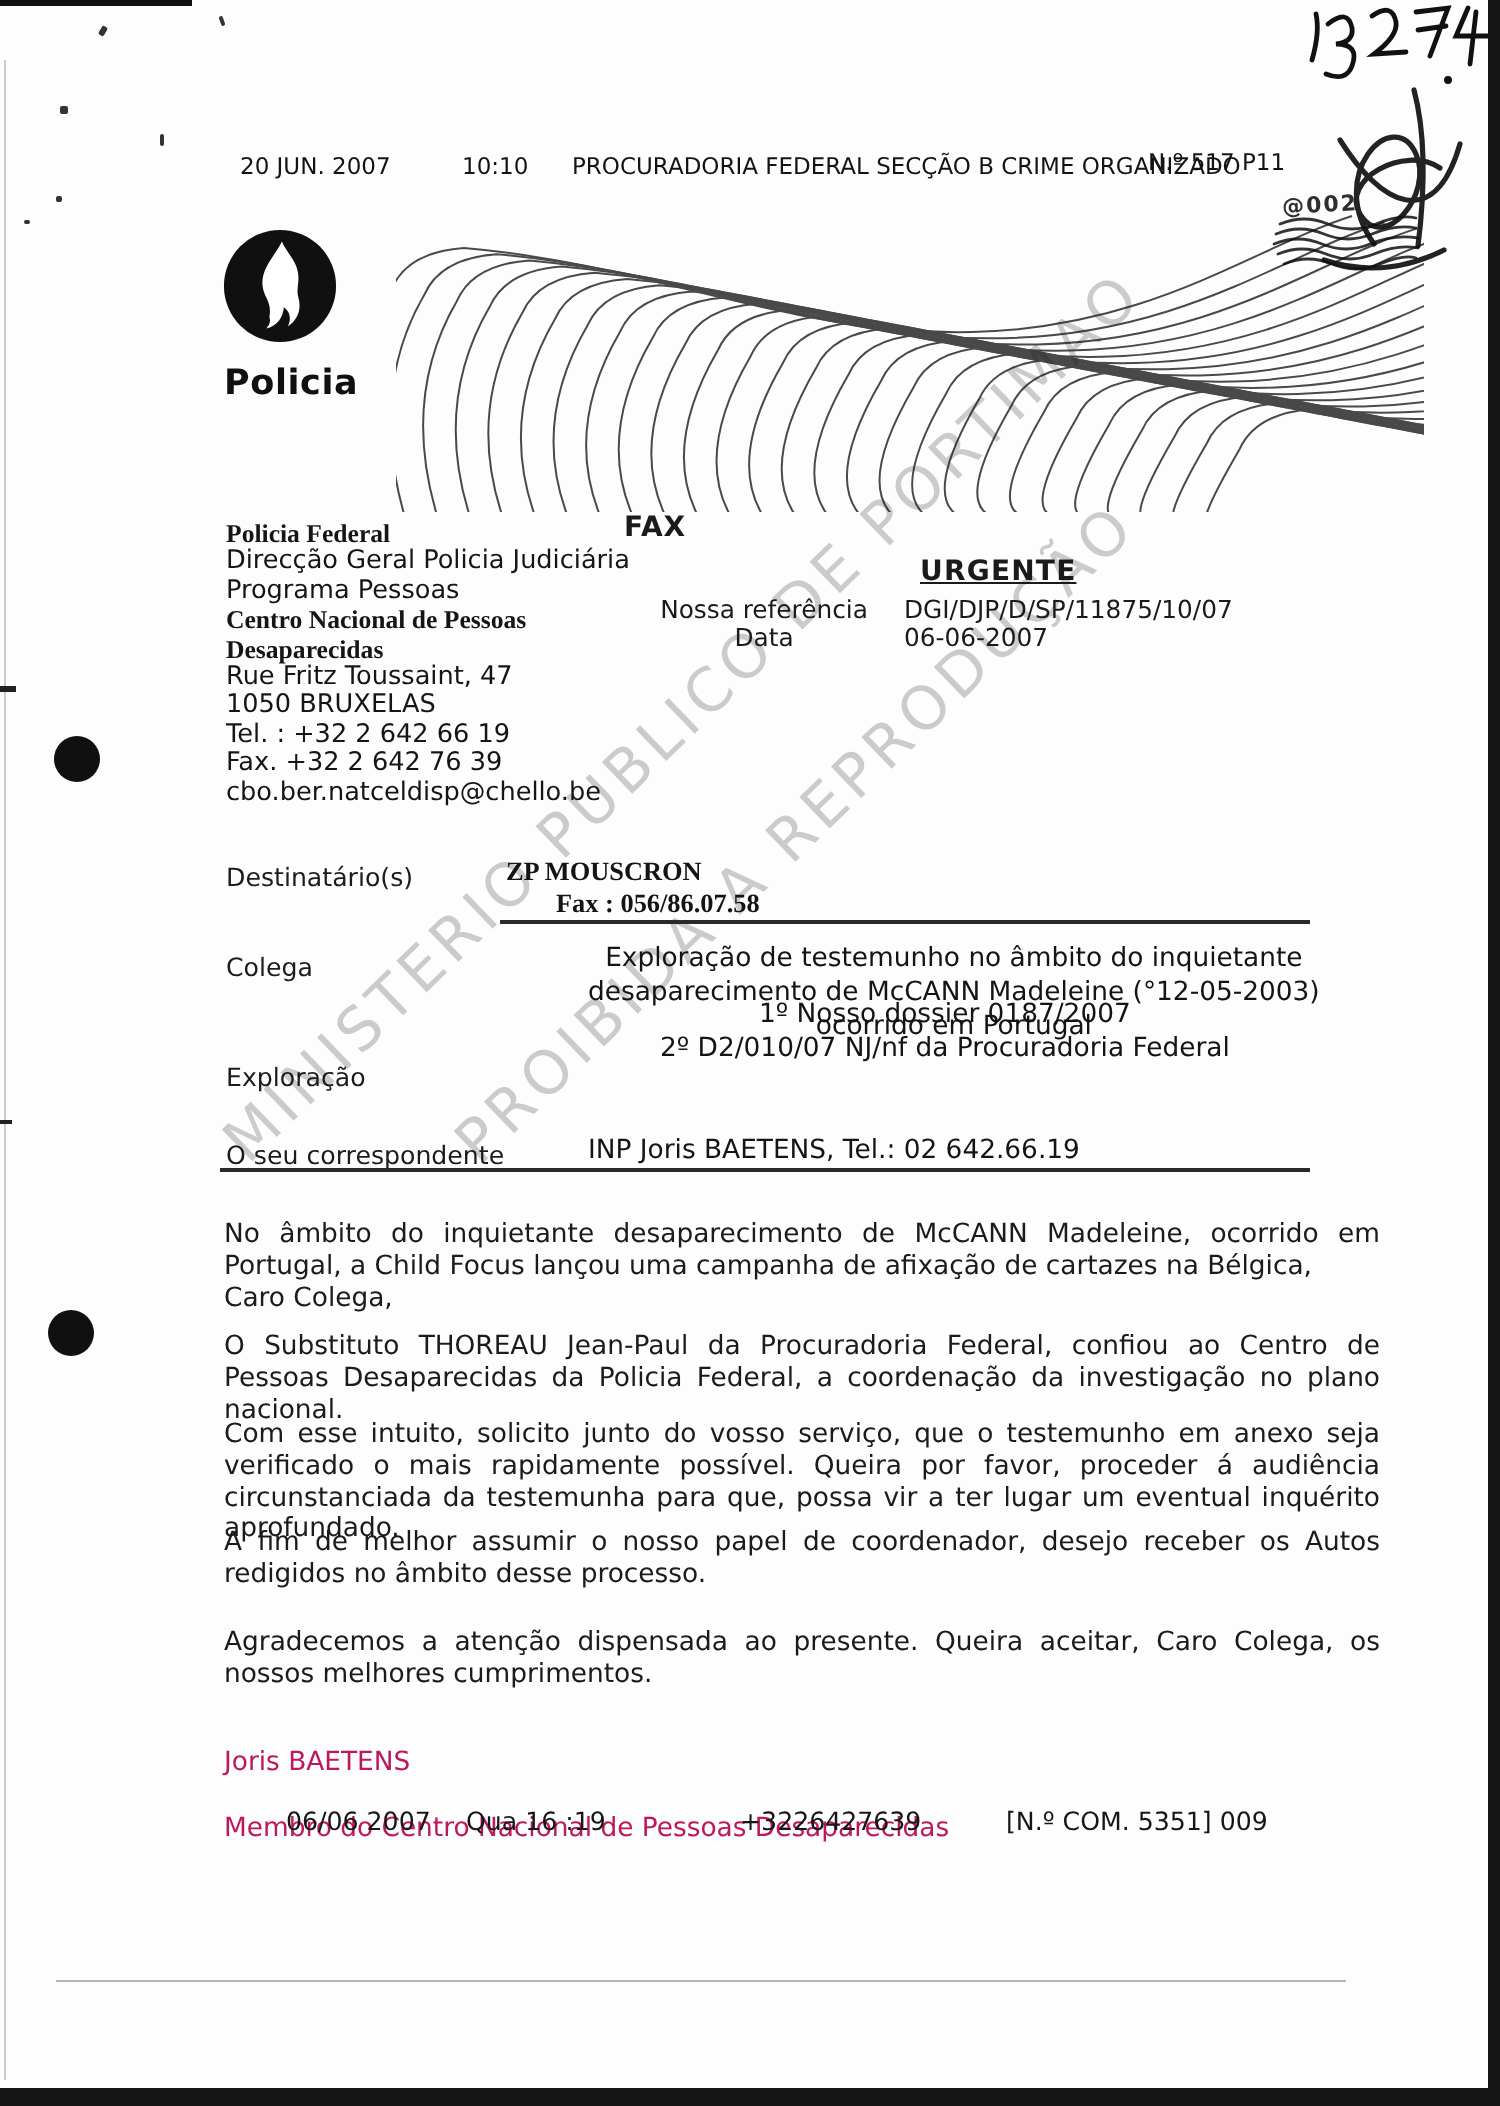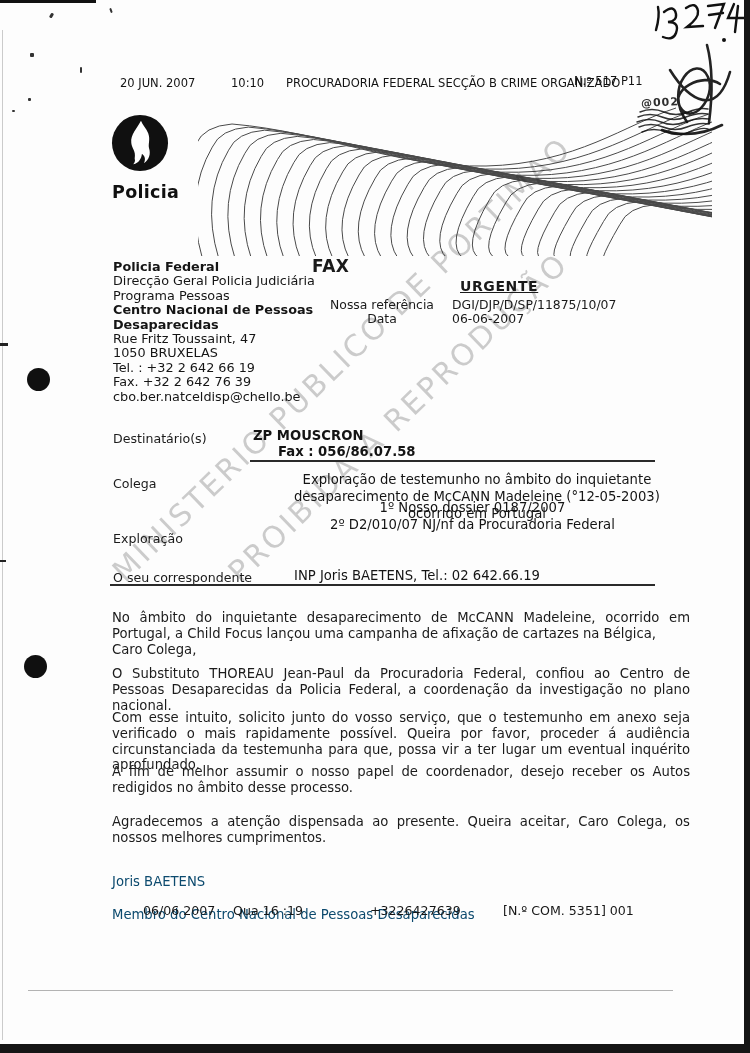--- a/index.html
+++ b/index.html
@@ -1,38 +1,38 @@
 <!DOCTYPE html>
 <html><head>
 <meta charset="utf-8">
 <style>
   html,body{margin:0;padding:0;background:#e8e8e8;}
   .page{position:relative;width:750px;height:1053px;background:#fdfdfd;overflow:hidden;
         font-family:"DejaVu Sans","Liberation Sans",sans-serif;color:#1a1a1a;}
   .abs{position:absolute;}
-  .b{font-weight:bold;}
+  .b{font-weight:bold;font-family:Liberation Serif, serif;}
   .pre{white-space:pre-line;}
   
   .hdr{font-size:11.5px;color:#131313;white-space:nowrap;}
   
   .logo-label{font-size:17.5px;font-weight:bold;color:#101010;letter-spacing:.3px;}
   
   .sender{font-size:12.8px;line-height:14.4px;color:#151515;}
   
-  .faxword{font-size:17px;font-weight:bold;letter-spacing:.5px;text-align:center;}
+  .faxword{font-size:14px;font-weight:bold;letter-spacing:.5px;text-align:center;}
   .urgente{font-size:14px;font-weight:bold;text-decoration:underline;letter-spacing:.6px;}
   .metarow{display:flex;font-size:12.4px;line-height:14px;}
   .metarow .lbl{width:140px;flex:none;text-align:center;}
   
   .flabel{font-size:12.6px;color:#1b1b1b;white-space:nowrap;}
   .fval{font-size:13.2px;color:#141414;text-align:center;}
   .rule{background:#2a2a2a;height:2px;}
   
   .para{margin:0;width:578px;font-size:13.2px;line-height:15.8px;text-align:justify;color:#1b1b1b;}
-  .sig{font-size:13.2px;line-height:16.5px;color:#0c4a6e;white-space:pre-line;}
+  .sig{font-size:13.2px;line-height:16.5px;color:#be185d;white-space:pre-line;}
   .foot{font-size:12.6px;color:#161616;white-space:nowrap;}
   
   .watermark{left:55px;top:330px;width:630px;text-align:center;transform:rotate(-44deg);
              transform-origin:center;color:rgba(90,90,90,.30);pointer-events:none;}
   .wm1{font-size:30px;letter-spacing:3px;white-space:nowrap;}
   .wm2{font-size:30px;letter-spacing:3px;white-space:nowrap;margin-top:46px;}
   
   .hole{width:23px;height:23px;border-radius:50%;background:#101010;}
   .spk{background:#333;border-radius:1px;}
   .stamp{font-size:11px;font-weight:bold;color:#2e2e2e;transform:rotate(-3deg);letter-spacing:1px;}
@@ -169,21 +169,21 @@
   <p class="abs para" style="left:112px;top:814px">Agradecemos a atenção dispensada ao presente. Queira aceitar, Caro Colega, os nossos melhores cumprimentos.</p>
 
   <div class="abs sig" style="left:112px;top:857px">
     <div>Joris BAETENS</div>
     <div>Membro do Centro Nacional de Pessoas Desaparecidas</div>
   </div>
 
   <div class="abs foot" style="left:143px;top:903px">06/06 2007</div>
   <div class="abs foot" style="left:233px;top:903px">Qua 16 :19</div>
   <div class="abs foot" style="left:370px;top:903px">+3226427639</div>
-  <div class="abs foot" style="left:503px;top:903px">[N.º COM. 5351] 001</div>
+  <div class="abs foot" style="left:503px;top:903px">[N.º COM. 5351] 009</div>
 
   <div class="abs hole" style="left:27px;top:368px"></div>
   <div class="abs hole" style="left:24px;top:655px"></div>
   <div class="abs" style="left:0;top:0;width:96px;height:3px;background:#111"></div>
   <div class="abs" style="left:744px;top:0;width:6px;height:1053px;background:#151515"></div>
   <div class="abs" style="left:0;top:1044px;width:750px;height:9px;background:#151515"></div>
   <div class="abs" style="left:28px;top:990px;width:645px;height:1px;background:#777;opacity:.55"></div>
   <div class="abs" style="left:2px;top:30px;width:1px;height:1010px;background:#999;opacity:.5"></div>
   <div class="abs" style="left:0;top:343px;width:8px;height:3px;background:#222"></div>
   <div class="abs" style="left:0;top:560px;width:6px;height:2px;background:#222"></div>

